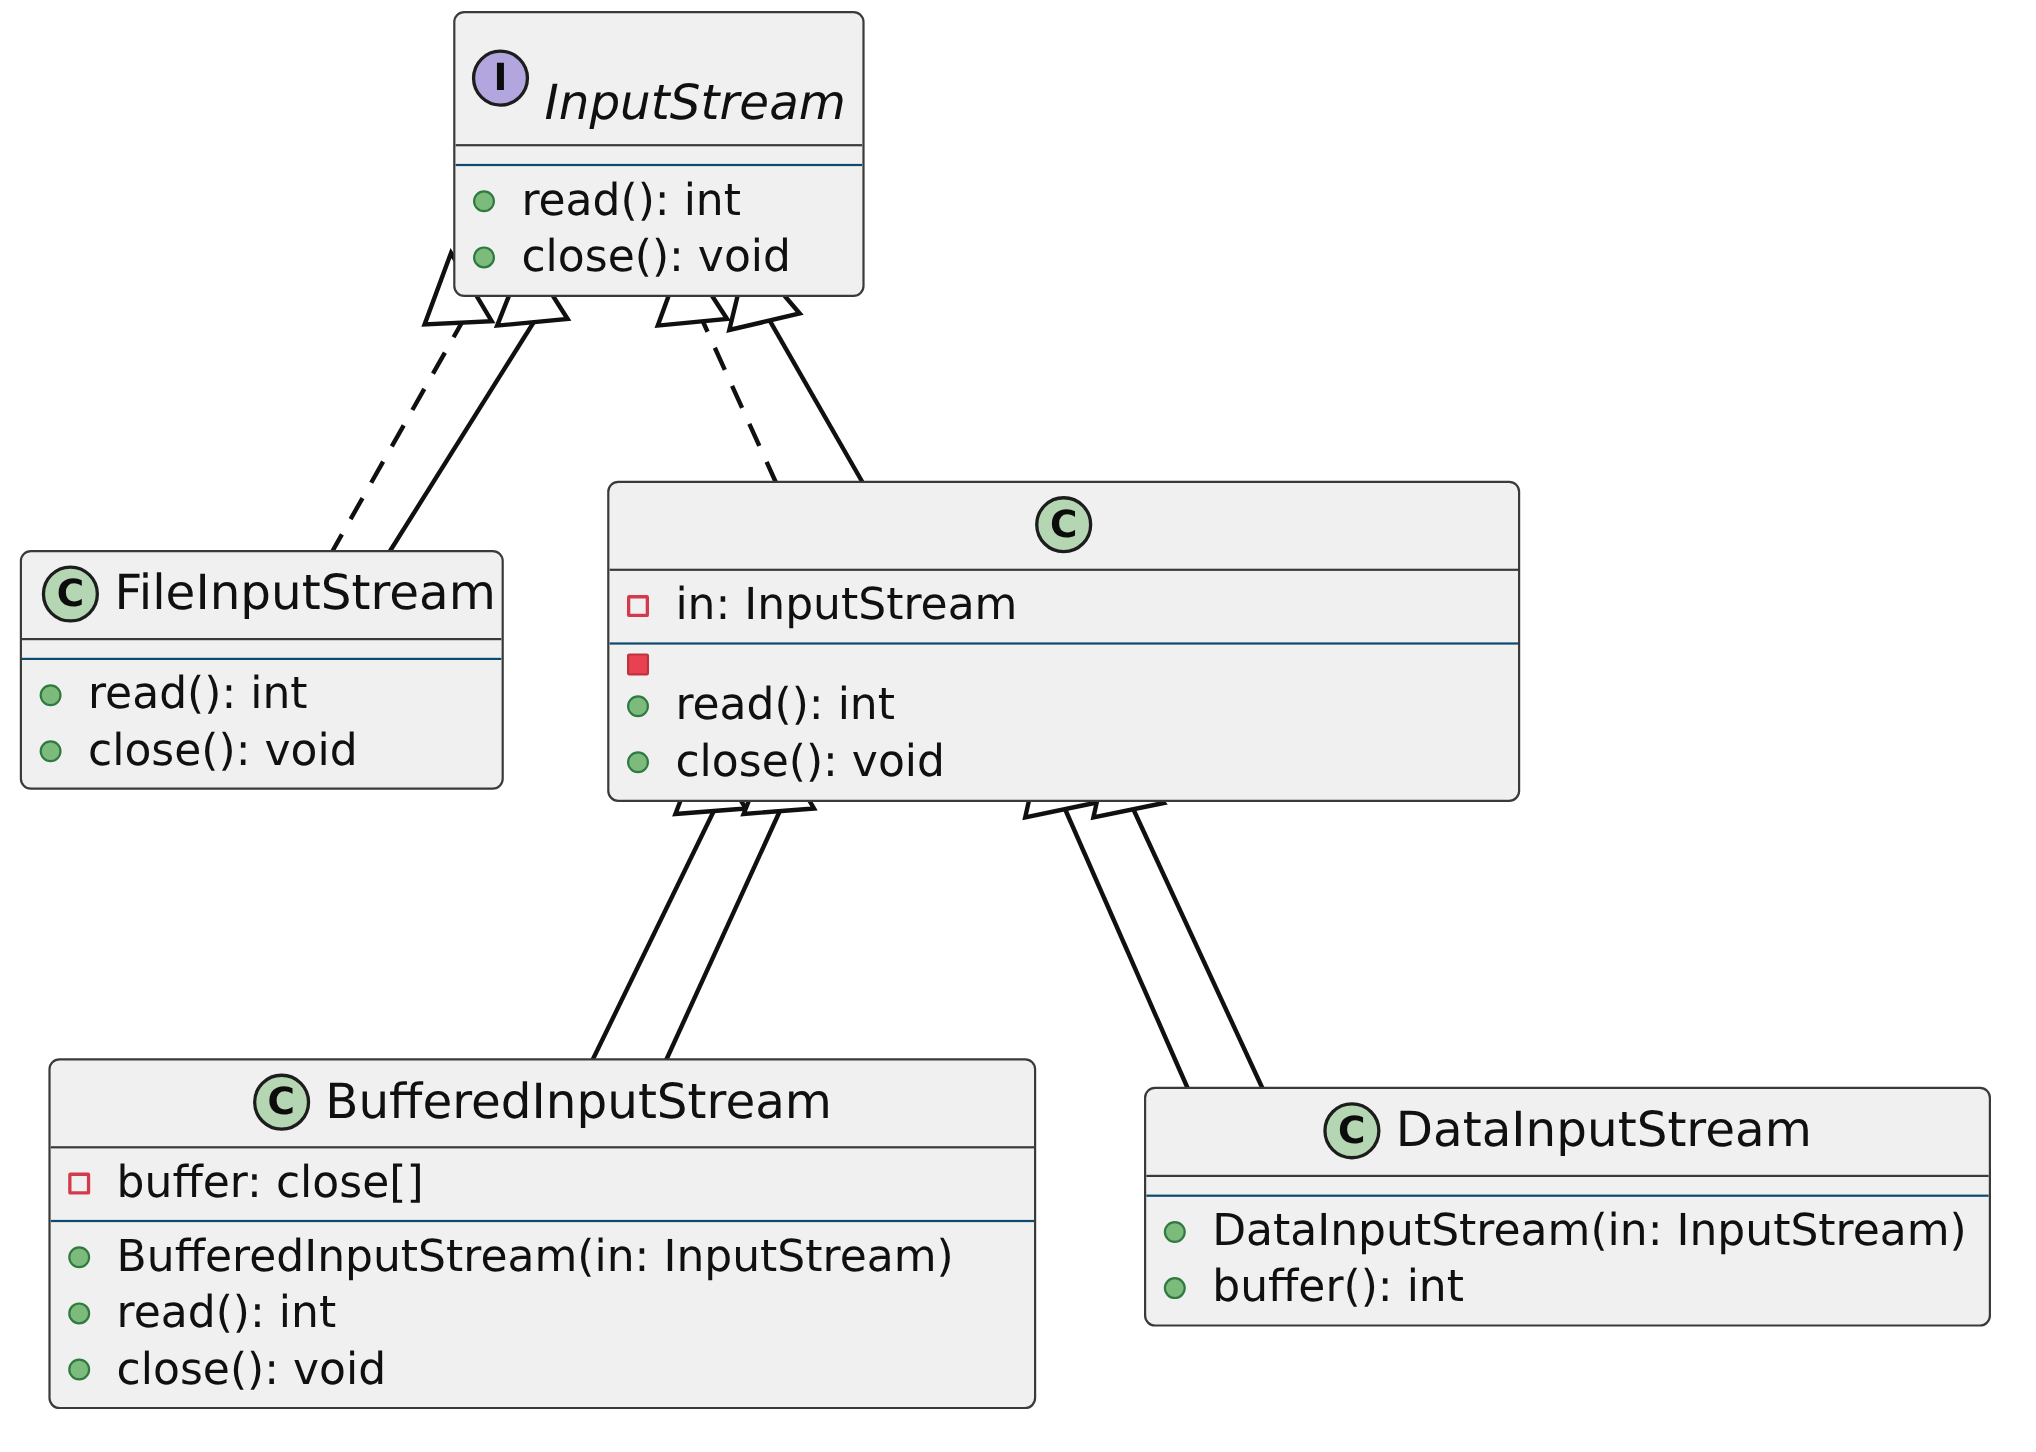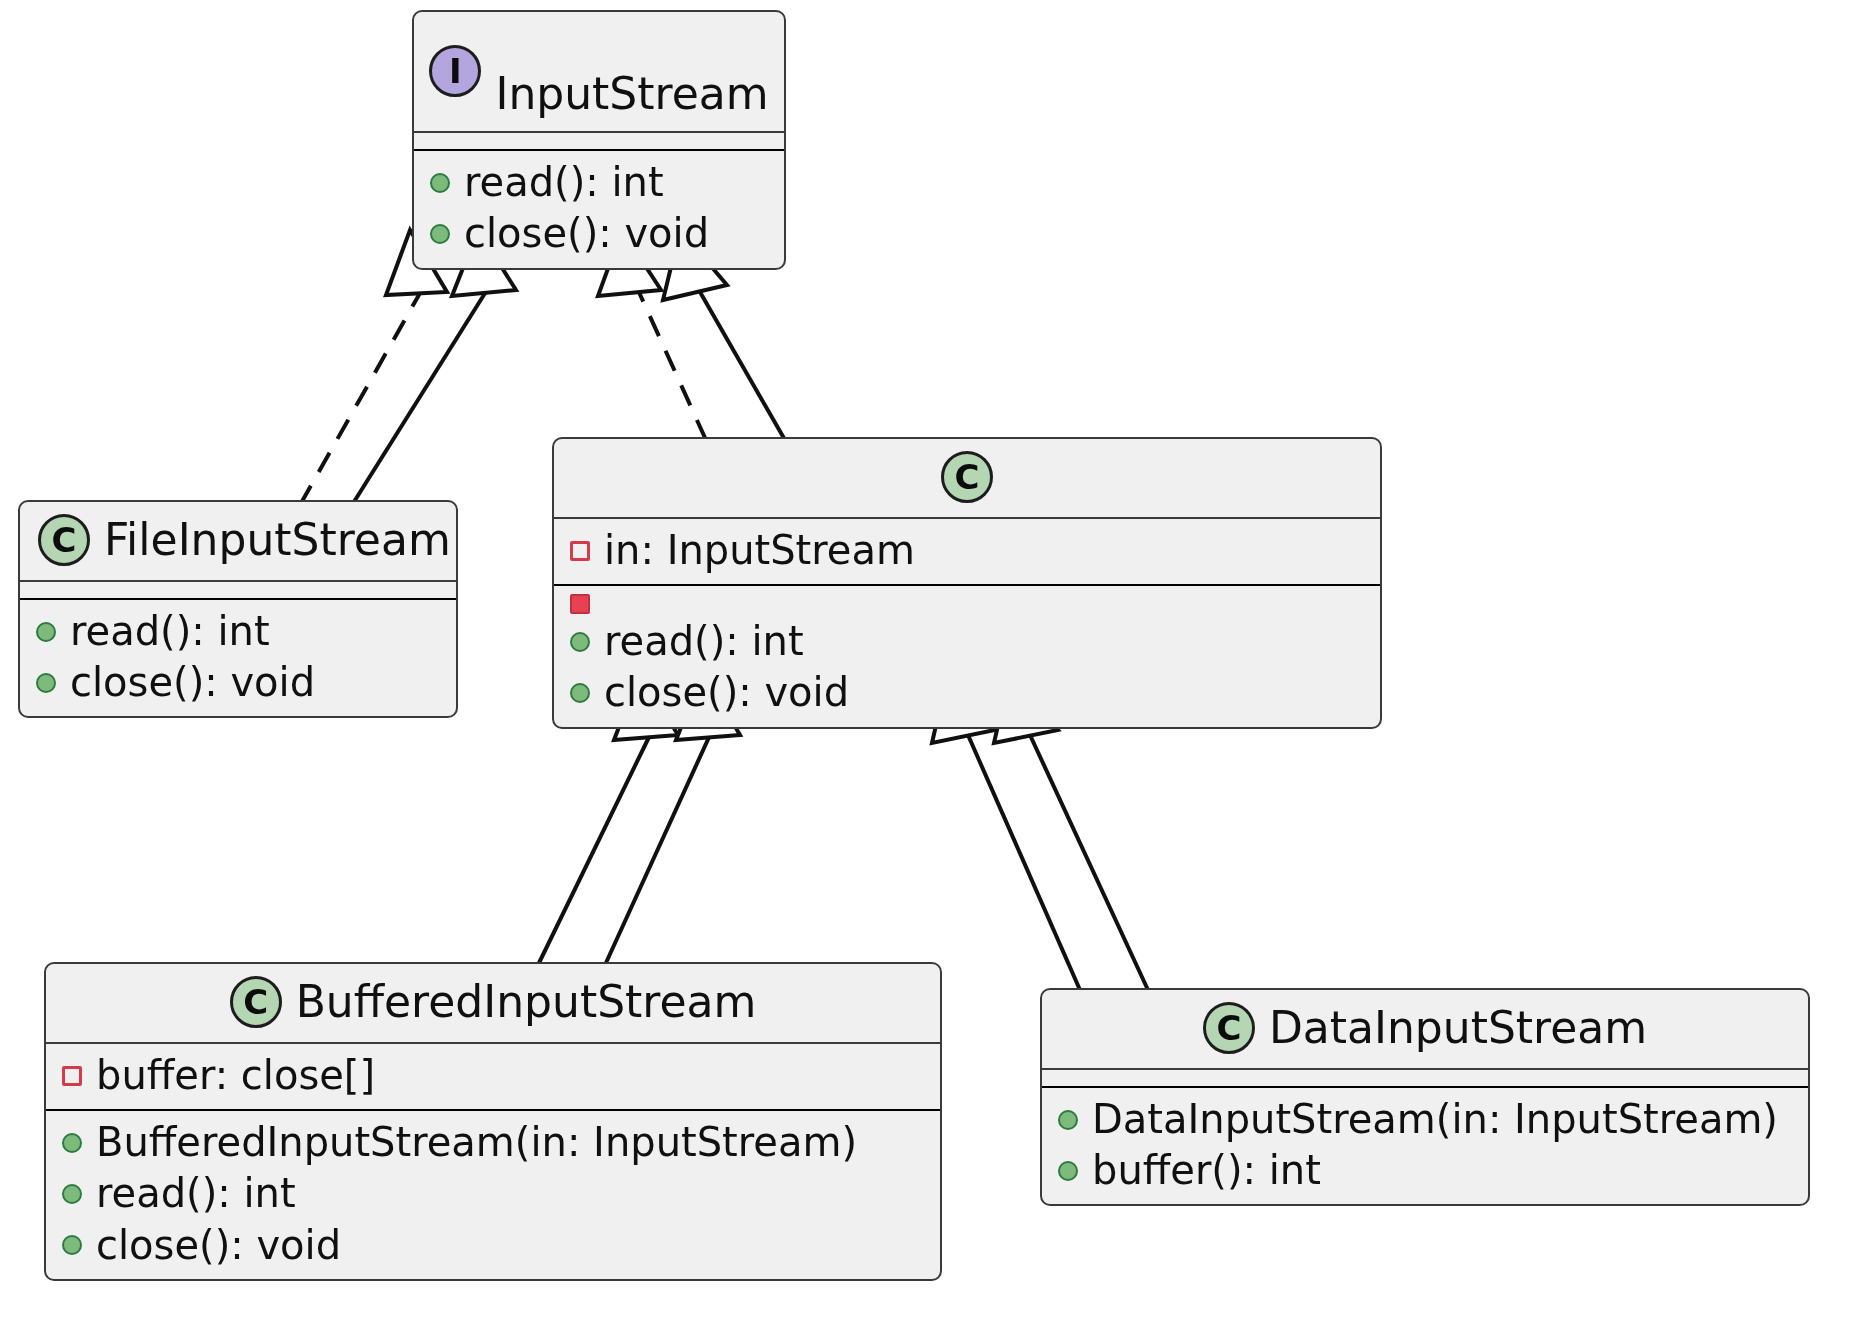--- a/index.html
+++ b/index.html
@@ -44,20 +44,21 @@
     justify-content: flex-start;
     padding-left: 18px;
   }
   .class-name {
     font-size: 44px;
     color: #101010;
     line-height: 1.05;
     white-space: nowrap;
   }
   .class-name.italic {
+    font-style: italic;
     margin-top: 47px;
   }
   .stereo-icon {
     width: 52px;
     height: 52px;
     min-width: 52px;
     border-radius: 50%;
     border: 3px solid #1d1d1d;
     display: flex;
     align-items: center;
@@ -67,36 +68,36 @@
     color: #0c0c0c;
     box-sizing: border-box;
   }
   .stereo-icon.iface {
     background: #b3a5dd;
   }
   .stereo-icon.cls {
     background: #b5d6b2;
   }
   .compartment {
-    border-bottom: 2px solid #000000;
+    border-bottom: 2px solid #0c4a6e;
     padding: 6px 0 8px 0;
     box-sizing: border-box;
   }
   .compartment:last-child {
     border-bottom: none;
   }
   .compartment.empty {
     min-height: 18px;
     padding: 0;
     height: 18px;
   }
   .member-row {
     display: flex;
     align-items: center;
-    gap: 14px;
+    gap: 24px;
     padding: 2px 16px 2px 16px;
     white-space: nowrap;
   }
   .member-text {
     font-size: 40px;
     color: #101010;
     line-height: 1.18;
   }
   .vis-marker {
     width: 20px;

